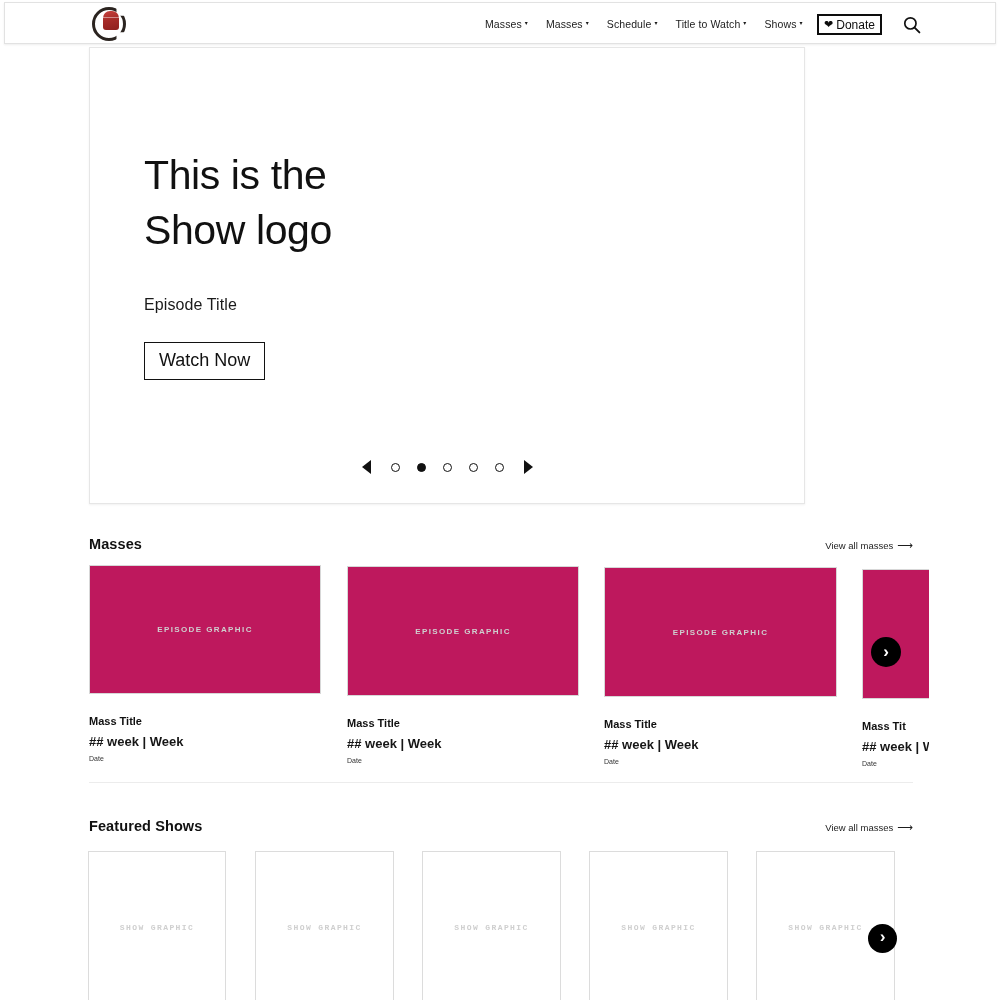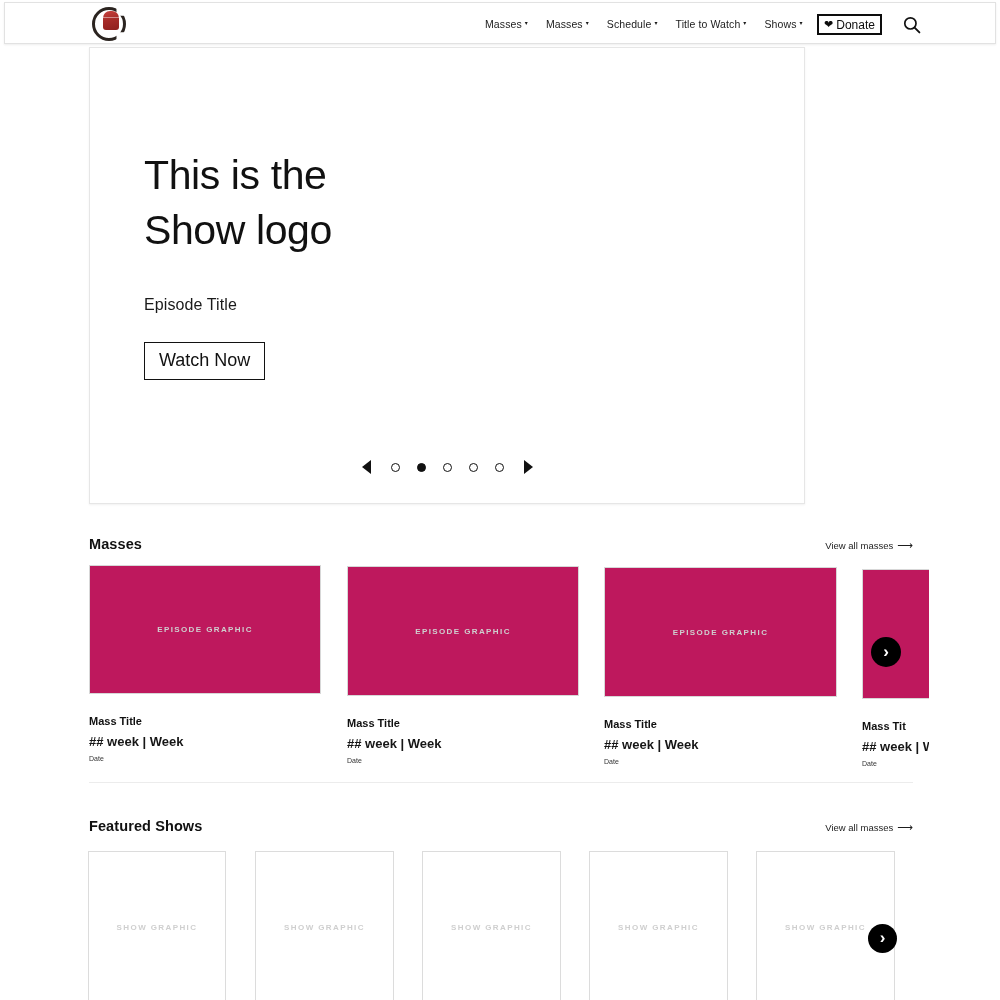--- a/index.html
+++ b/index.html
@@ -301,20 +301,21 @@
   }
 
   
   .show-row {
     position: absolute;
     left: 88px;
     top: 847px;
     width: 845px;
     height: 153px;
     overflow: hidden;
+    font-family: Liberation Mono, monospace;
   }
   .show-card {
     position: absolute;
     top: 0;
     border: 1px solid #dcdcdc;
     background: #fff;
     display: flex;
     align-items: center;
     justify-content: center;
   }

